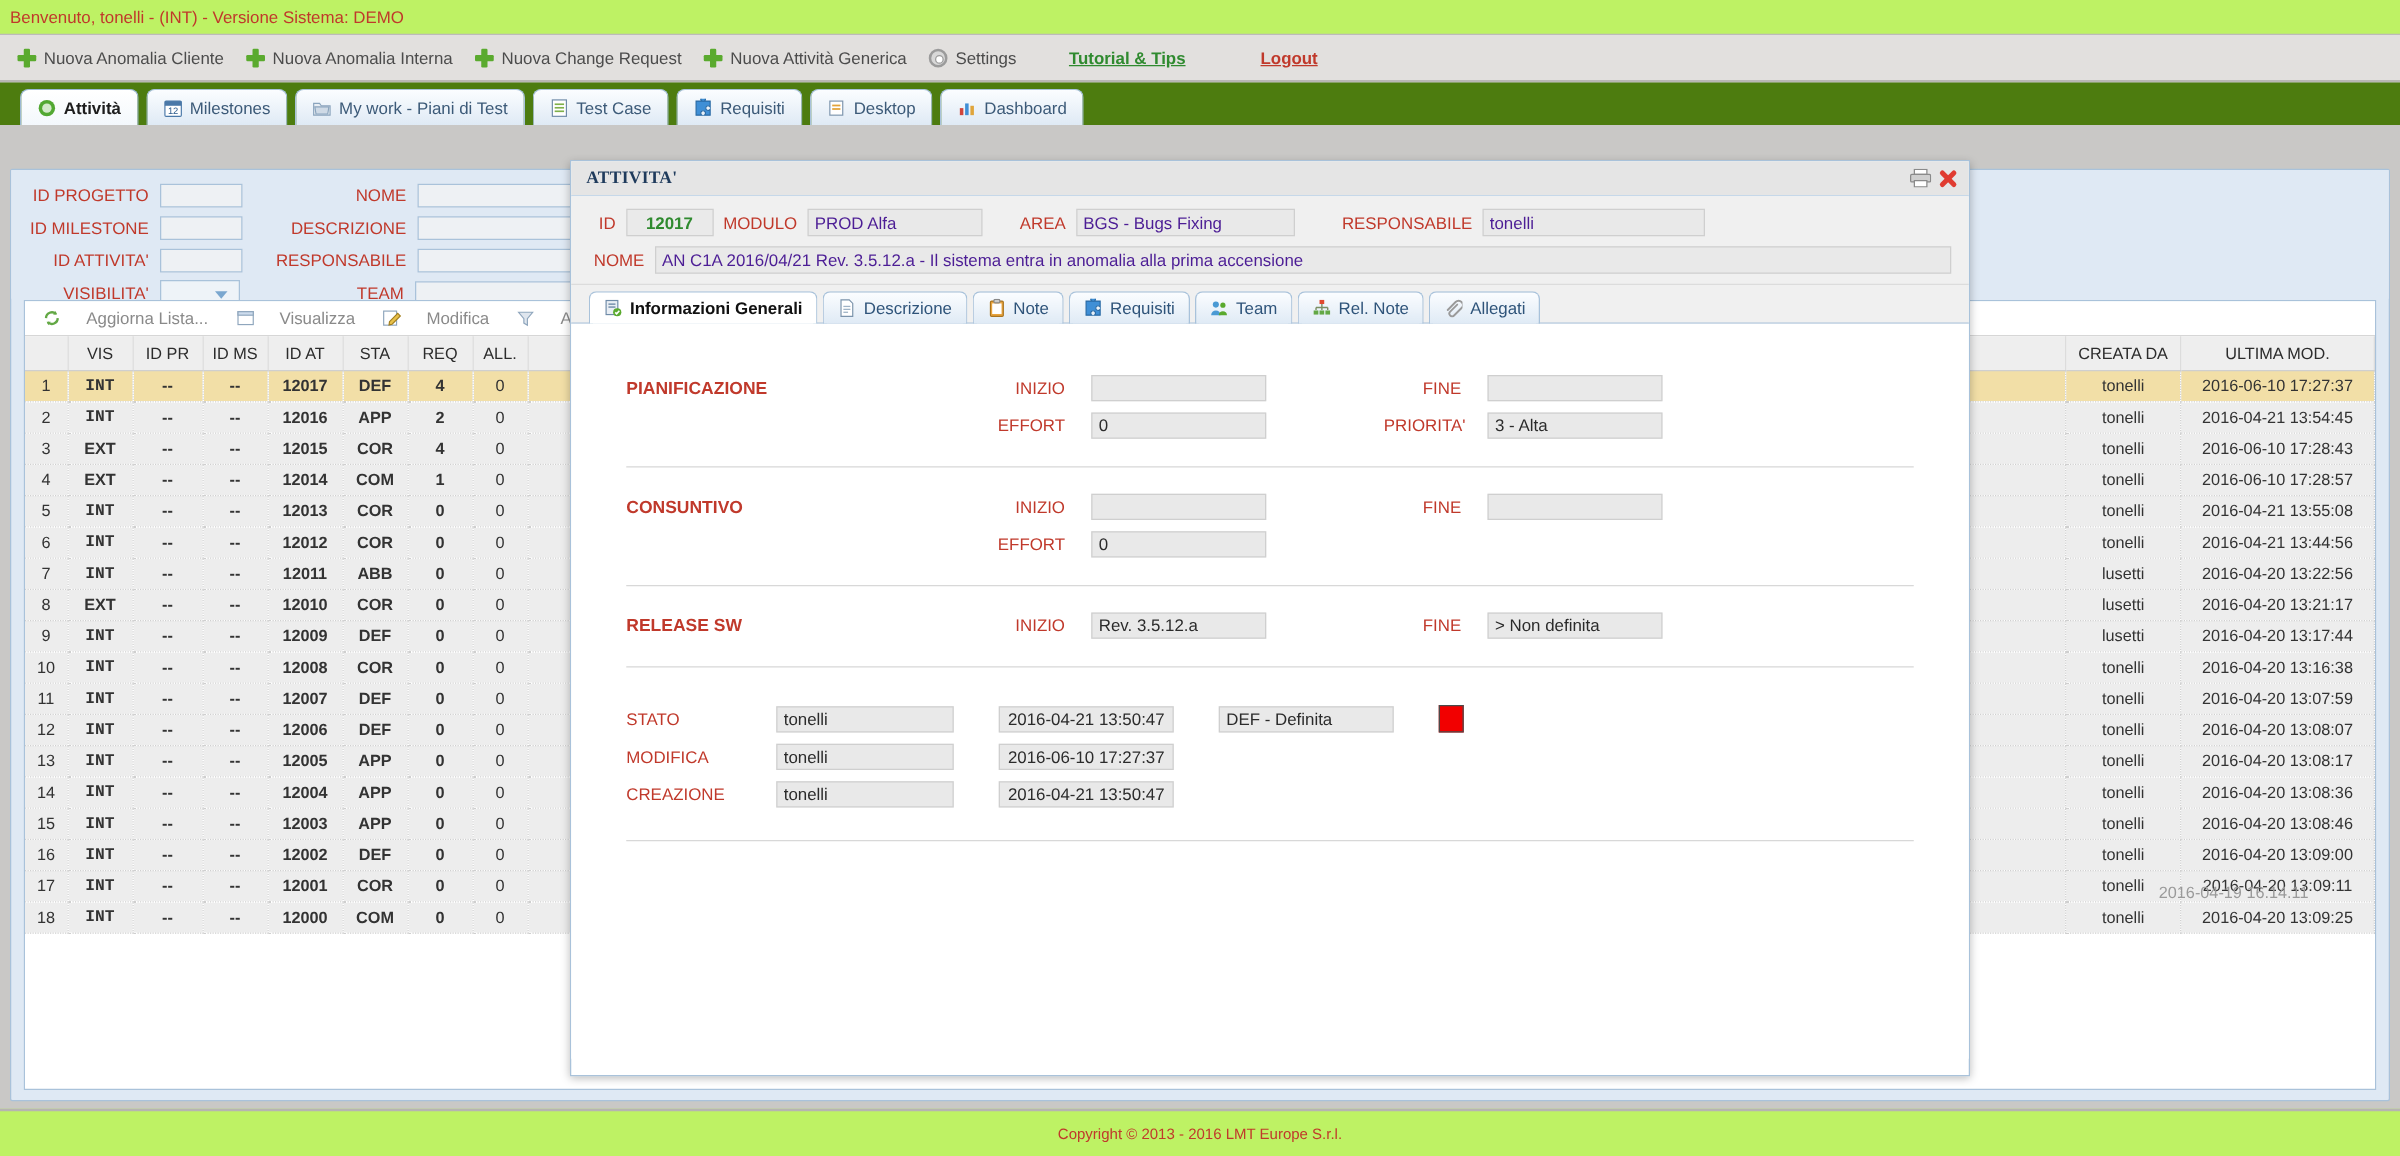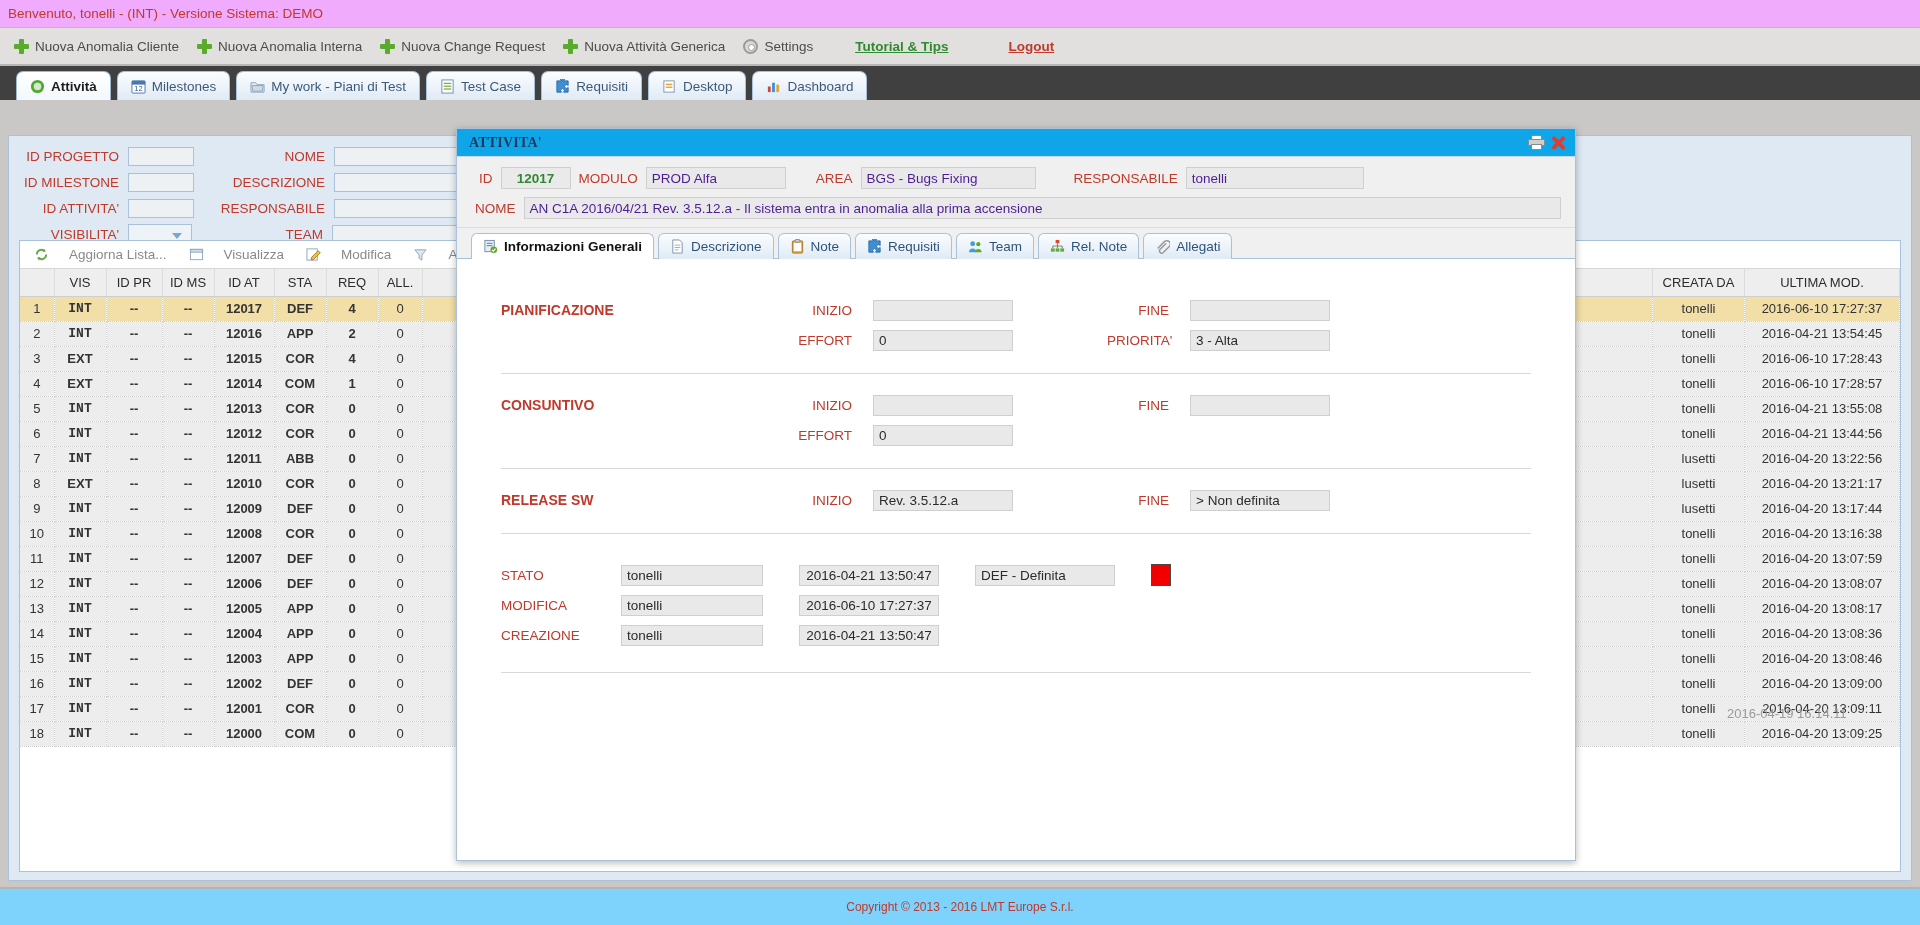--- a/index.html
+++ b/index.html
@@ -13,21 +13,21 @@
   }
   #app {
     position: relative;
     width: 1920px; height: 925px;
     background: #c9c8c6;
   }
 
   
   .welcome-bar {
     height: 28px;
-    background: #f0abfc;
+    background: #bef264;
     border-bottom: 1px solid #bdbbb9;
     display: flex; align-items: center;
     padding-left: 8px;
   }
   .welcome-text {
     color: #c0392b;
     font-size: 13.5px;
   }
 
   
@@ -75,21 +75,21 @@
   }
   .link-logout {
     color: #c0392b; font-weight: bold; font-size: 13.5px;
     text-decoration: underline; cursor: pointer;
     margin-left: 60px;
   }
 
   
   .tabstrip {
     height: 34px;
-    background: #404040;
+    background: #4d7c0f;
     display: flex; align-items: flex-end;
     padding-left: 16px;
     position: relative;
   }
   .tabstrip::after {
     content:""; position:absolute; left:0; right:0; bottom:0; height:0;
   }
   .tab {
     display: flex; align-items: center; gap: 6px;
     height: 29px;
@@ -214,21 +214,21 @@
     position: absolute;
     left: 456px; top: 128px;
     width: 1120px; height: 733px;
     background: #ffffff;
     border: 1px solid #a9c2da;
     box-shadow: 0 2px 7px rgba(0,0,0,.28);
     z-index: 40;
   }
   .modal-title {
     height: 28px;
-    background: #0ea5e9;
+    background: #e5e5e5;
     border-bottom: 1px solid #c6d8e9;
     display: flex; align-items: center;
     padding: 0 8px 0 12px;
   }
   .modal-title .t {
     font-family: "Liberation Serif", serif;
     font-weight: bold; font-size: 14px; color: #1f3b5c;
     letter-spacing: .2px; flex: 1;
   }
   .icon-print {
@@ -327,21 +327,21 @@
     white-space: nowrap; overflow: hidden; margin-right: 36px;
   }
   .cvfield.user { width: 142px; }
   .cvfield.date { width: 140px; justify-content: center; }
   .cvfield.stat { width: 140px; }
   .swatch { width: 20px; height: 22px; border: 1px solid #4a4a4a; }
 
   
   .footer {
     position: absolute; left: 0; right: 0; bottom: 0; height: 38px;
-    background: #7dd3fc;
+    background: #bef264;
     border-top: 2px solid #b6b4b2;
     display: flex; align-items: center; justify-content: center;
   }
   .footer .cp { color: #c0392b; font-size: 12px; }
 
   
   .bg-last-row { font-size: 13px; color: #9a9a9a; }
 </style>
 </head>
 <body>

